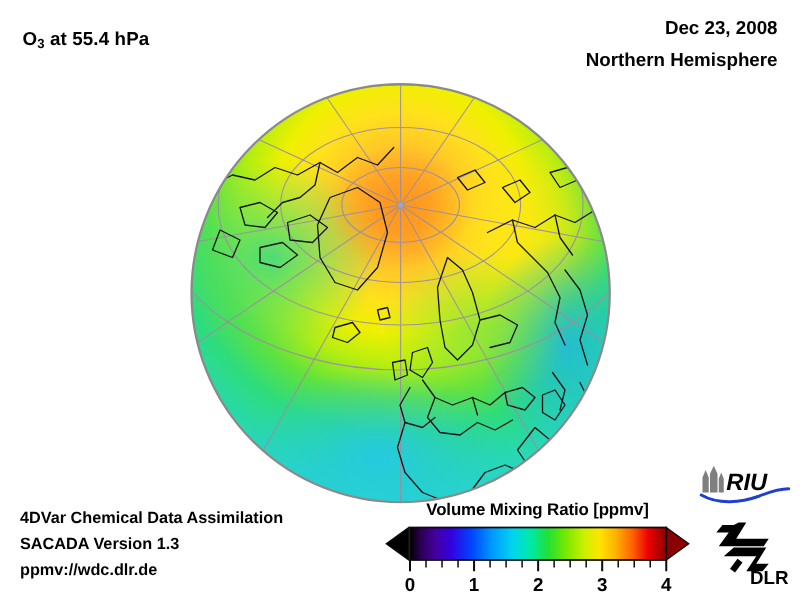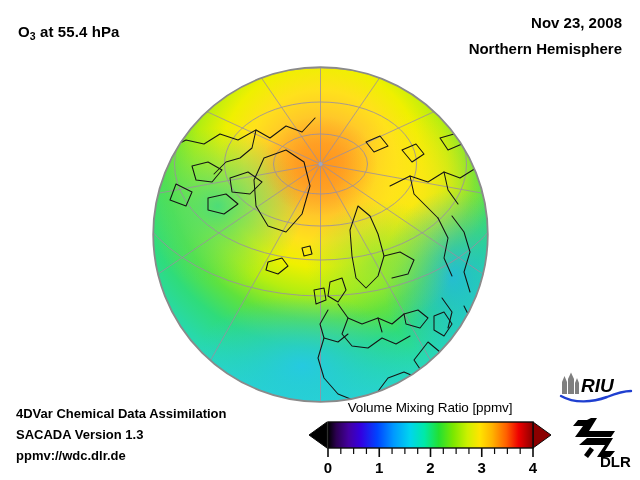--- a/index.html
+++ b/index.html
@@ -68,21 +68,21 @@
 
   
   #cbar-block {
     position: absolute;
     left: 305px;
     top: 400px;
     width: 250px;
   }
   #cbar-title {
     font-size: 13.5px;
-    font-weight: normal;
+    font-weight: bold;
     text-align: center;
     margin-bottom: 5px;
     letter-spacing: -0.1px;
   }
   #cbar-svg {
     display: block;
   }
 
   
   #riu-logo {
@@ -101,21 +101,21 @@
   }
 </style>
 </head>
 <body>
 
 <div class="hdr-left">
   <div class="line2"><span>O</span><sub>3</sub><span> at 55.4 hPa</span></div>
 </div>
 
 <div class="hdr-right">
-  <div>Nov 23, 2008</div>
+  <div>Dec 23, 2008</div>
   <div class="line2">Northern Hemisphere</div>
 </div>
 
 <div id="globe-wrap">
   <svg id="globe-svg" width="337" height="337" viewBox="0 0 337 337">
     <defs>
       <clipPath id="discClip">
         <circle cx="168.5" cy="168.5" r="167.5"></circle>
       </clipPath>
 

